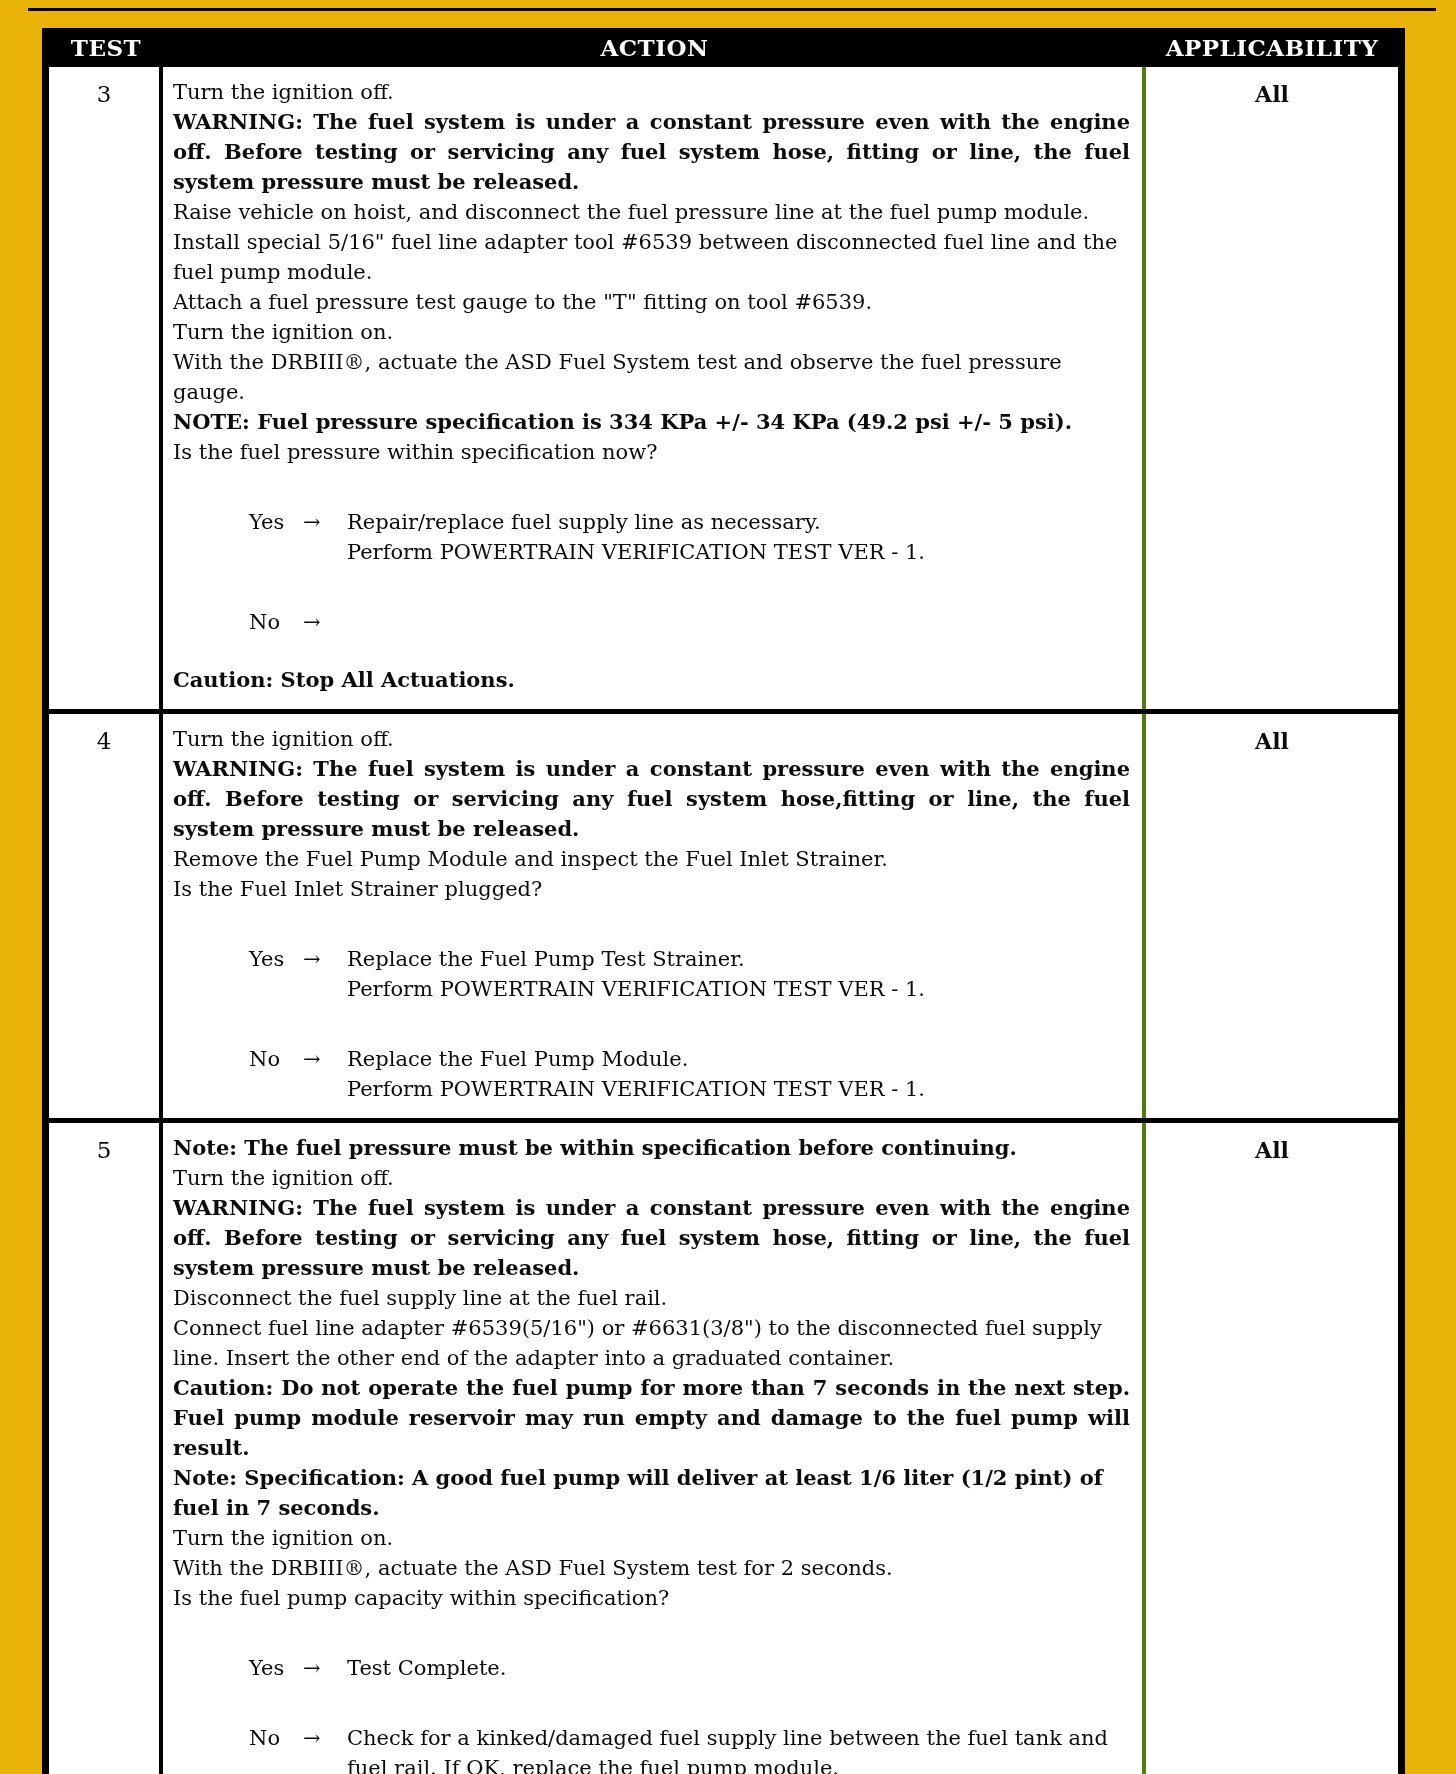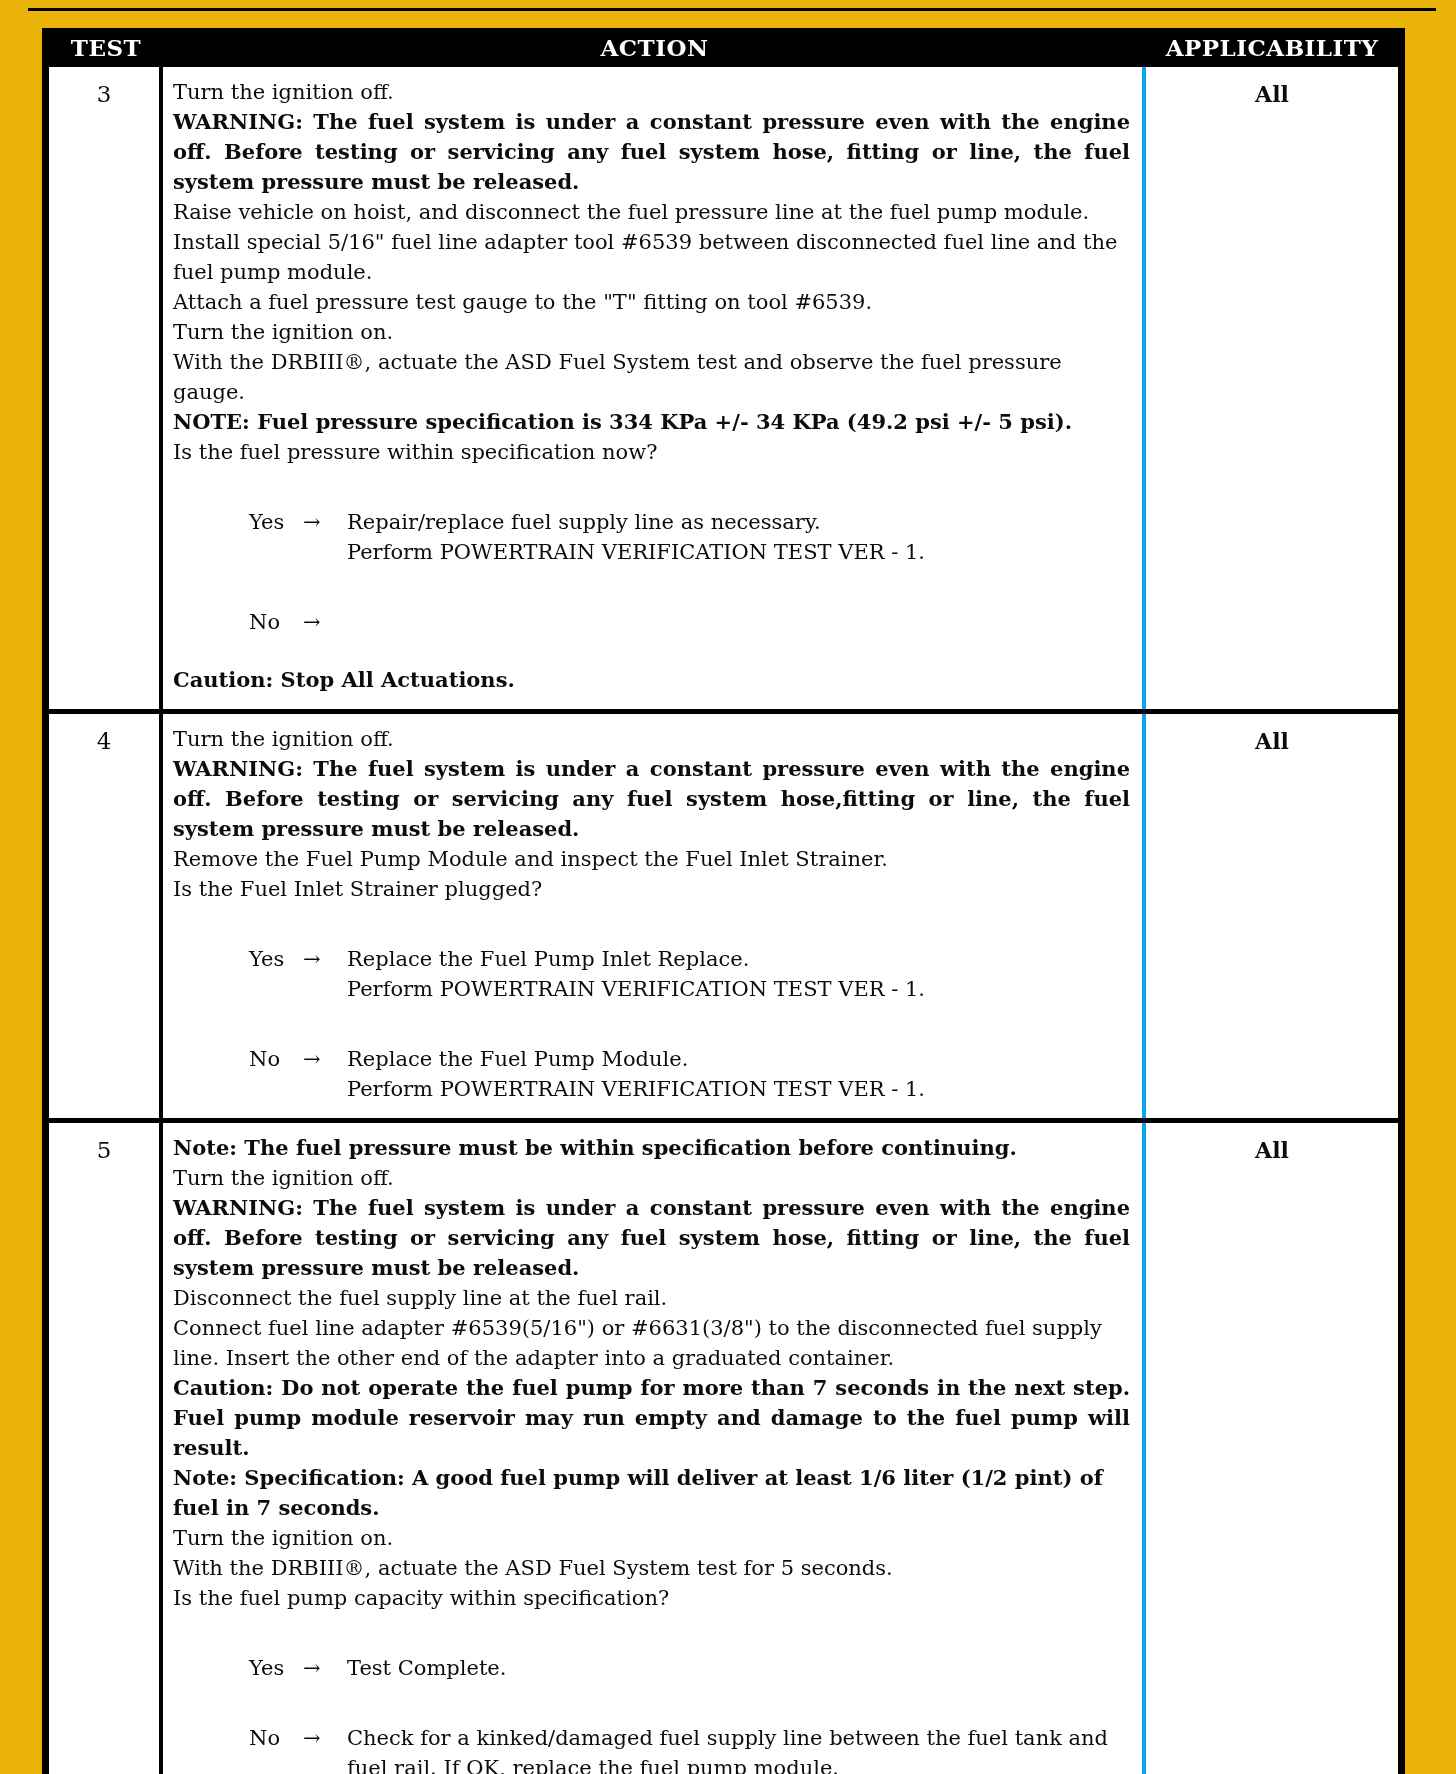--- a/index.html
+++ b/index.html
@@ -57,21 +57,21 @@
   .trow + .trow { border-top: 5px solid #000; }
 
   .cell-test {
     border-right: 4px solid #000;
     text-align: center;
     font-size: 23px;
     padding-top: 14px;
     box-sizing: border-box;
   }
   .cell-action {
-    border-right: 4px solid #0ea5e9;
+    border-right: 4px solid #4d7c0f;
     padding: 10px 12px 14px 10px;
     box-sizing: border-box;
     font-size: 21px;
     line-height: 30px;
   }
   .cell-appl {
     text-align: center;
     font-size: 22px;
     padding-top: 14px;
     box-sizing: border-box;
@@ -151,21 +151,21 @@
       <div class="cell-action">
         <div class="p">Turn the ignition off.</div>
         <div class="p b just">WARNING: The fuel system is under a constant pressure even with the engine off. Before testing or servicing any fuel system hose,fitting or line, the fuel system pressure must be released.</div>
         <div class="p">Remove the Fuel Pump Module and inspect the Fuel Inlet Strainer.</div>
         <div class="p">Is the Fuel Inlet Strainer plugged?</div>
 
         <div class="decision">
           <div class="dlabel">Yes</div>
           <div class="darrow">→</div>
           <div class="dlines">
-            <div class="dline">Replace the Fuel Pump Inlet Replace.</div>
+            <div class="dline">Replace the Fuel Pump Test Strainer.</div>
             <div class="dline">Perform POWERTRAIN VERIFICATION TEST VER - 1.</div>
           </div>
         </div>
 
         <div class="decision">
           <div class="dlabel">No</div>
           <div class="darrow">→</div>
           <div class="dlines">
             <div class="dline">Replace the Fuel Pump Module.</div>
             <div class="dline">Perform POWERTRAIN VERIFICATION TEST VER - 1.</div>
@@ -179,21 +179,21 @@
       <div class="cell-test">5</div>
       <div class="cell-action">
         <div class="p b">Note: The fuel pressure must be within specification before continuing.</div>
         <div class="p">Turn the ignition off.</div>
         <div class="p b just">WARNING: The fuel system is under a constant pressure even with the engine off. Before testing or servicing any fuel system hose, fitting or line, the fuel system pressure must be released.</div>
         <div class="p">Disconnect the fuel supply line at the fuel rail.</div>
         <div class="p">Connect fuel line adapter #6539(5/16") or #6631(3/8") to the disconnected fuel supply line. Insert the other end of the adapter into a graduated container.</div>
         <div class="p b just">Caution: Do not operate the fuel pump for more than 7 seconds in the next step. Fuel pump module reservoir may run empty and damage to the fuel pump will result.</div>
         <div class="p b">Note: Specification: A good fuel pump will deliver at least 1/6 liter (1/2 pint) of fuel in 7 seconds.</div>
         <div class="p">Turn the ignition on.</div>
-        <div class="p">With the DRBIII®, actuate the ASD Fuel System test for 5 seconds.</div>
+        <div class="p">With the DRBIII®, actuate the ASD Fuel System test for 2 seconds.</div>
         <div class="p">Is the fuel pump capacity within specification?</div>
 
         <div class="decision">
           <div class="dlabel">Yes</div>
           <div class="darrow">→</div>
           <div class="dlines">
             <div class="dline">Test Complete.</div>
           </div>
         </div>
 

